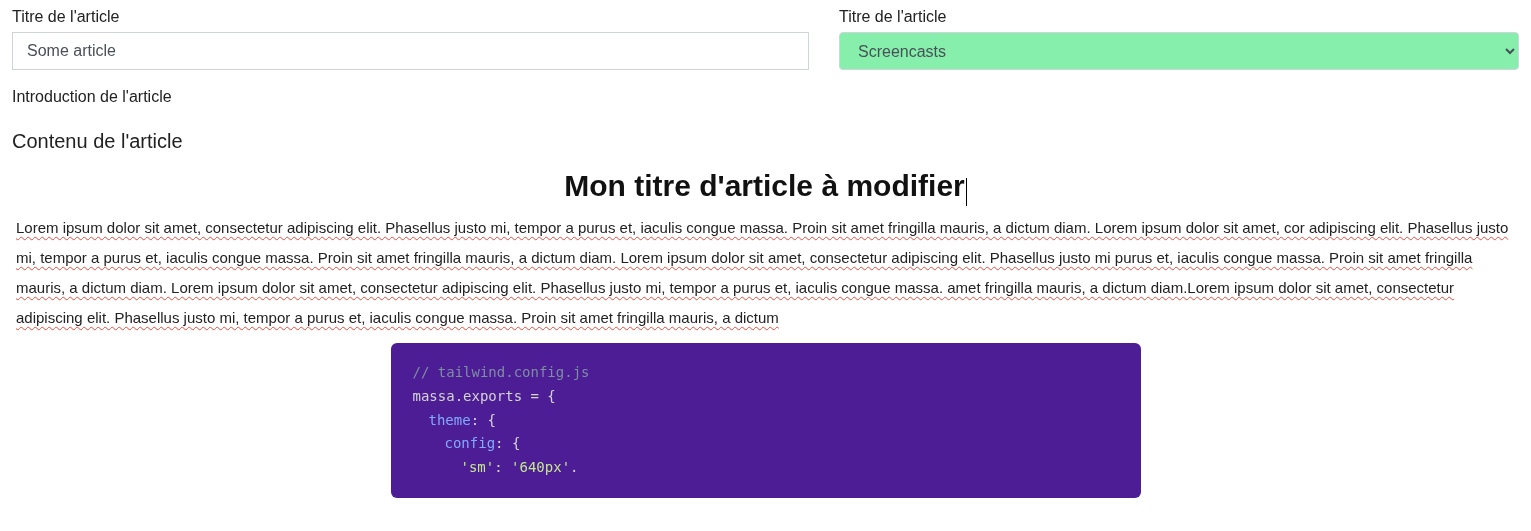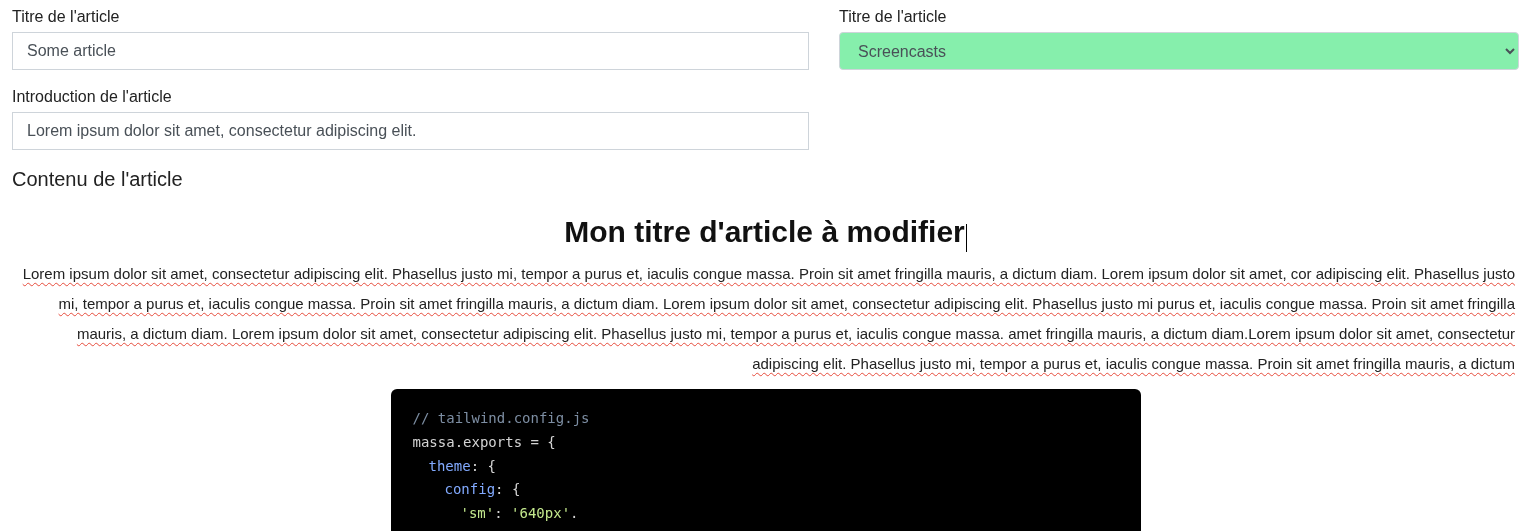--- a/index.html
+++ b/index.html
@@ -60,46 +60,46 @@
       margin-bottom: 8px;
     }
     .article-content {
       text-align: center;
       margin-top: 10px;
     }
     .article-heading {
       font-size: 30px;
       font-weight: 700;
       color: #111;
-      margin-top: 14px;
+      margin-top: 6px;
       margin-bottom: 10px;
       display: inline-block;
     }
     .cursor {
       display: inline-block;
       width: 1px;
       height: 28px;
       background: #000;
       vertical-align: middle;
       margin-left: 1px;
     }
     .article-body {
       font-size: 15px;
       color: #222;
       line-height: 2;
-      text-align: right;
+      text-align: left;
       padding: 0 4px;
       text-decoration-line: underline;
       text-decoration-style: wavy;
       text-decoration-color: #e74c3c;
       text-decoration-thickness: 1px;
       text-underline-offset: 3px;
     }
     .code-block {
-      background: #000000;
+      background: #4c1d95;
       color: #d4d4d4;
       border-radius: 6px;
       width: 750px;
       margin: 10px auto 0 auto;
       padding: 18px 22px;
       text-align: left;
       font-family: 'Consolas', 'Monaco', monospace;
       font-size: 14px;
       line-height: 1.7;
     }
@@ -120,21 +120,20 @@
   <div class="form-group right">
     <label class="form-label">Titre de l'article</label>
     <select class="form-select">
       <option>Screencasts</option>
     </select>
   </div>
 </div>
 
 <div class="form-group left" style="margin-bottom:18px;">
   <label class="form-label">Introduction de l'article</label>
-  <input type="text" class="form-input" value="Lorem ipsum dolor sit amet, consectetur adipiscing elit." style="">
 </div>
 
 <div class="section-label">Contenu de l'article</div>
 
 <div class="article-content">
   <div>
     <span class="article-heading">Mon titre d'article à modifier</span><span class="cursor"></span>
   </div>
   <div class="article-body">Lorem ipsum dolor sit amet, consectetur adipiscing elit. Phasellus justo mi, tempor a purus et, iaculis congue massa. Proin sit amet fringilla mauris, a dictum diam. Lorem ipsum dolor sit amet, cor adipiscing elit. Phasellus justo mi, tempor a purus et, iaculis congue massa. Proin sit amet fringilla mauris, a dictum diam. Lorem ipsum dolor sit amet, consectetur adipiscing elit. Phasellus justo mi purus et, iaculis congue massa. Proin sit amet fringilla mauris, a dictum diam. Lorem ipsum dolor sit amet, consectetur adipiscing elit. Phasellus justo mi, tempor a purus et, iaculis congue massa. amet fringilla mauris, a dictum diam.Lorem ipsum dolor sit amet, consectetur adipiscing elit. Phasellus justo mi, tempor a purus et, iaculis congue massa. Proin sit amet fringilla mauris, a dictum</div>
 

